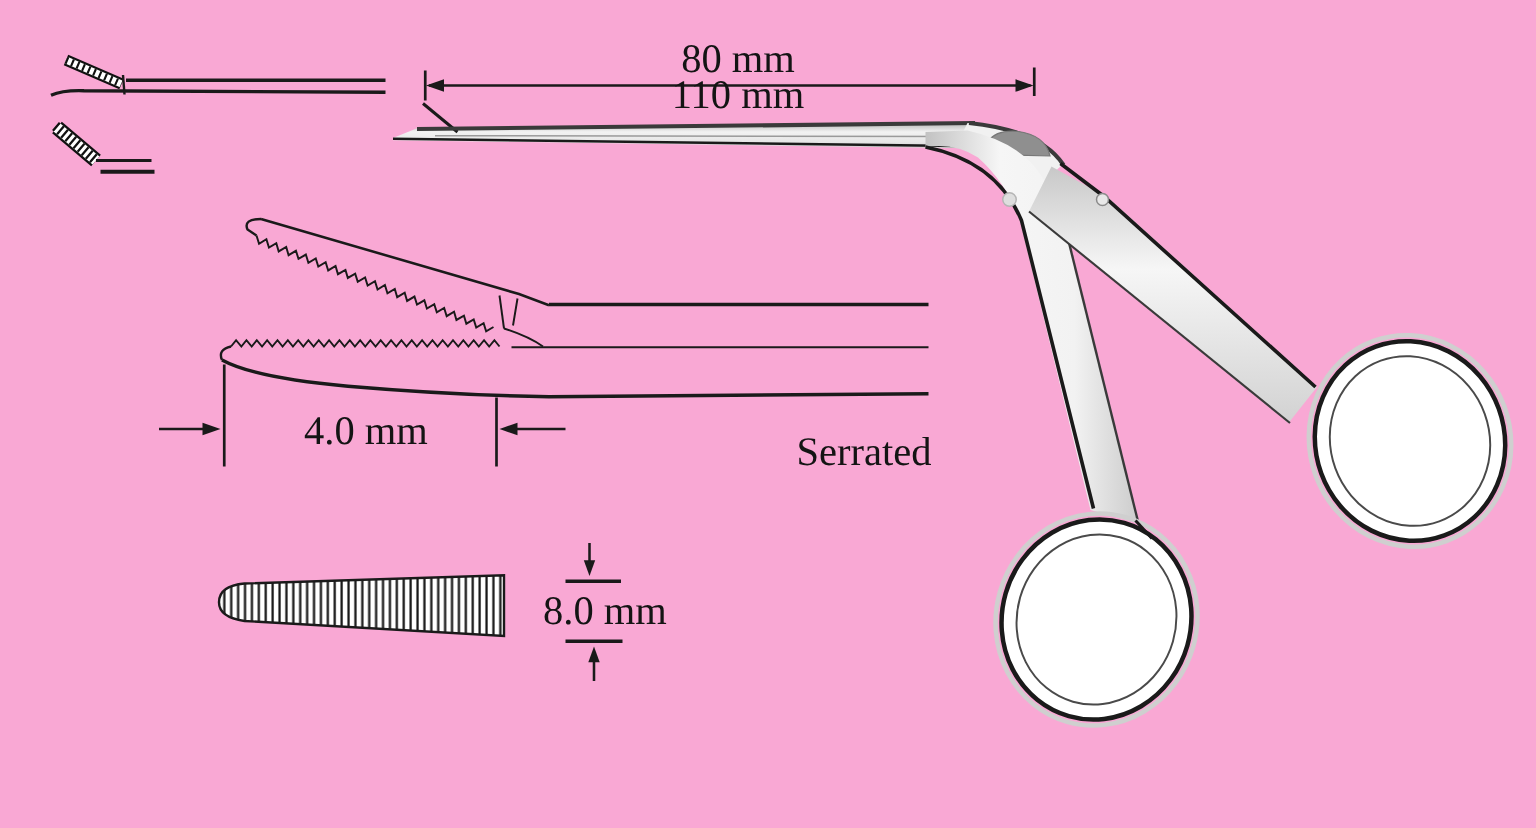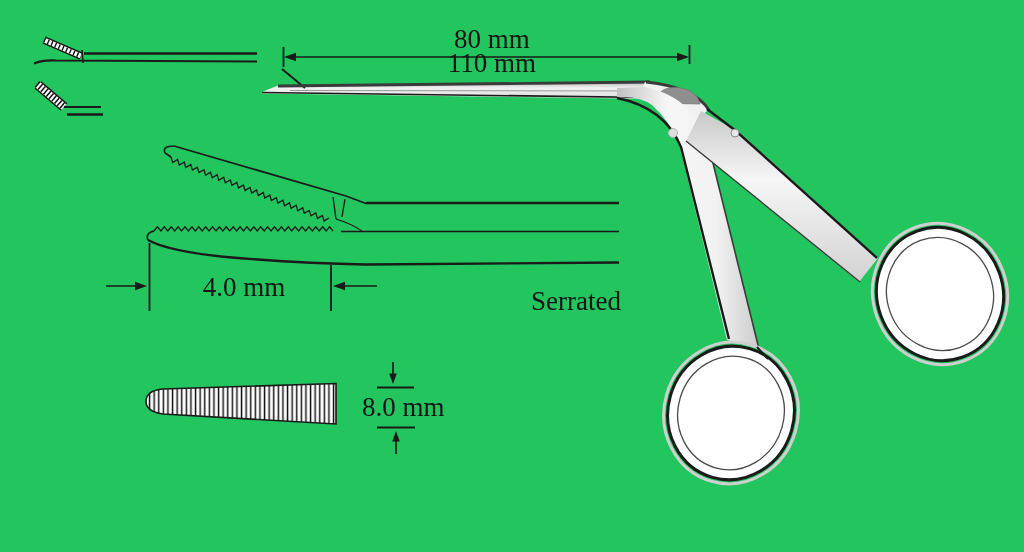--- a/index.html
+++ b/index.html
@@ -1,16 +1,16 @@
 <!DOCTYPE html>
 <html><head>
 <meta charset="utf-8">
 <style>
   html,body{margin:0;padding:0;background:#ffffff;}
-  .canvas{position:relative;width:1024px;height:552px;background:#22c55e;overflow:hidden;}
+  .canvas{position:relative;width:1024px;height:552px;background:#f9a8d4;overflow:hidden;}
   svg{position:absolute;left:0;top:0;}
   .lbl{
     font-family:"Liberation Serif","DejaVu Serif",serif;
     font-size:27px;
     fill:#141414;
   }
   .ink{stroke:#1a1a1a;fill:none;}
   .thin{stroke:#3a3a3a;fill:none;}
 </style>
 </head>

